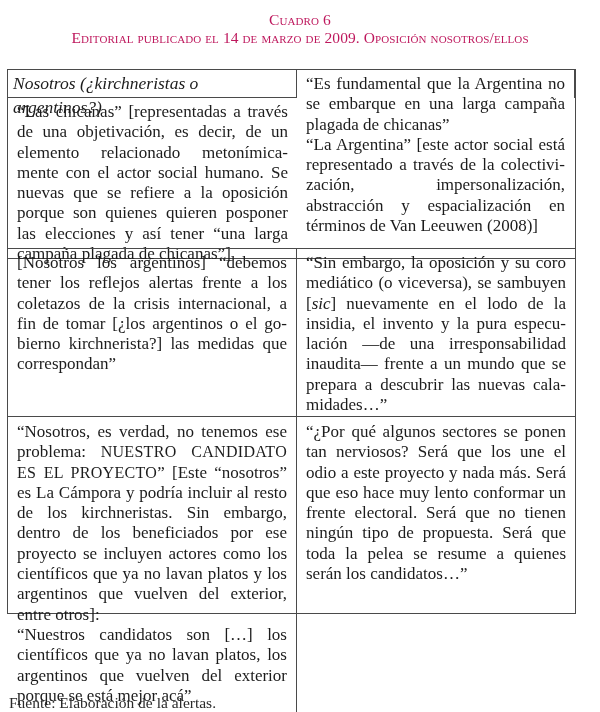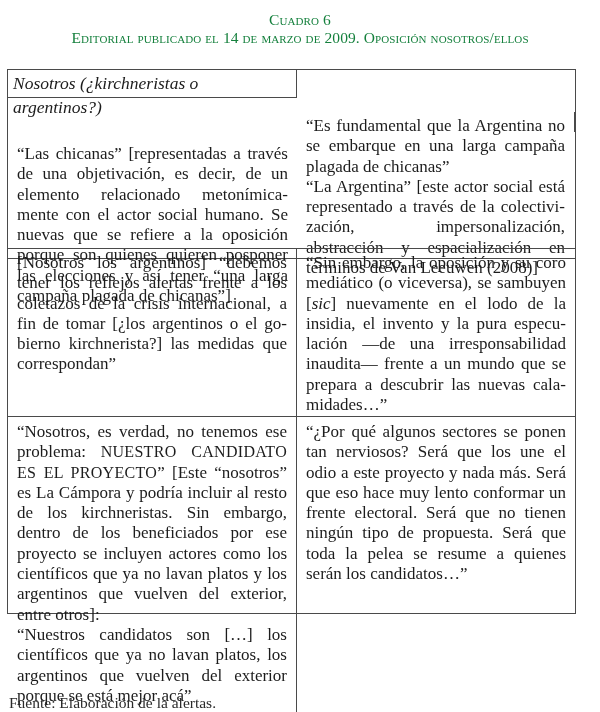--- a/index.html
+++ b/index.html
@@ -17,21 +17,21 @@
     }
     .caption {
       position: absolute;
       left: 0;
       width: 600px;
       text-align: center;
       font-variant: small-caps;
       font-size: 15.5px;
       line-height: 18px;
       letter-spacing: 0.1px;
-      color: #15803d;
+      color: #be185d;
     }
     .caption.title { top: 11px; }
     .caption.subtitle { top: 29px; }
 
     .tbl {
       position: absolute;
       left: 7px;
       width: 569px;
       border: 1.4px solid #4a4a4a;
       box-sizing: border-box;
@@ -53,21 +53,21 @@
     .cell.left { border-right: 1.2px solid #4a4a4a; }
     .row-top { border-bottom: 1.2px solid #4a4a4a; }
     .hdr {
       font-style: italic;
       font-size: 17.5px;
       line-height: 24px;
       padding-top: 1px;
       text-align: center;
     }
     .hdr.left { text-align: left; padding-left: 5px; }
-    .cell.r1 { padding-top: 4px; margin-top: 42px; }
+    .cell.r1 { padding-top: 4px; }
     .cell.r2 { padding-top: 4px; }
     .cell.r3 { padding-top: 5px; }
     .sc { font-size: 16px; letter-spacing: 0.3px; }
     .it { font-style: italic; }
 
     .source {
       position: absolute;
       left: 9px;
       top: 694px;
       font-size: 15.5px;

